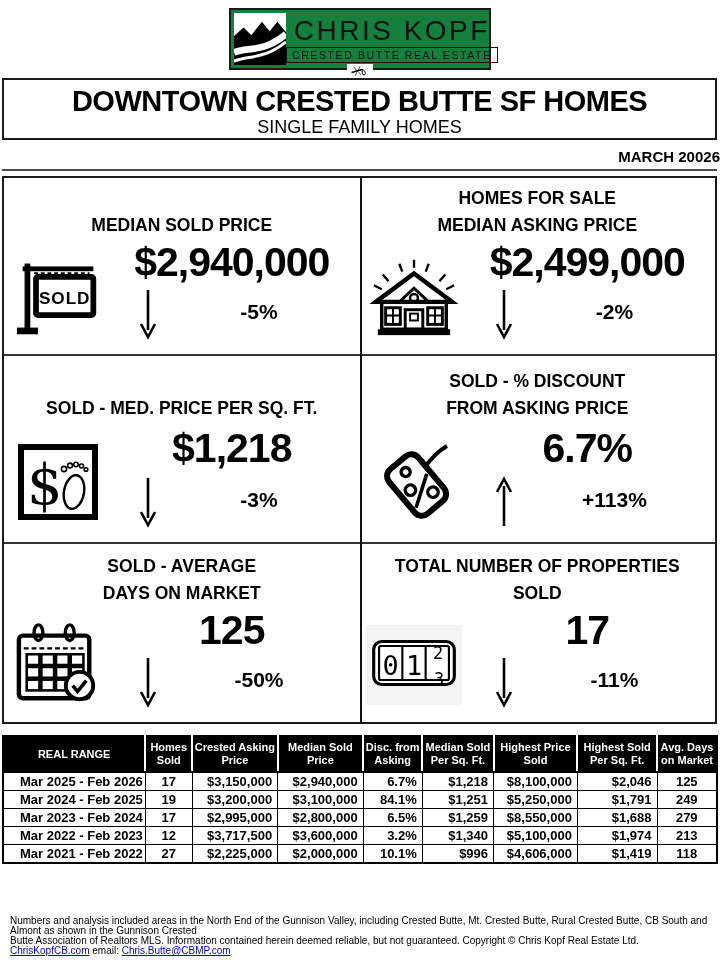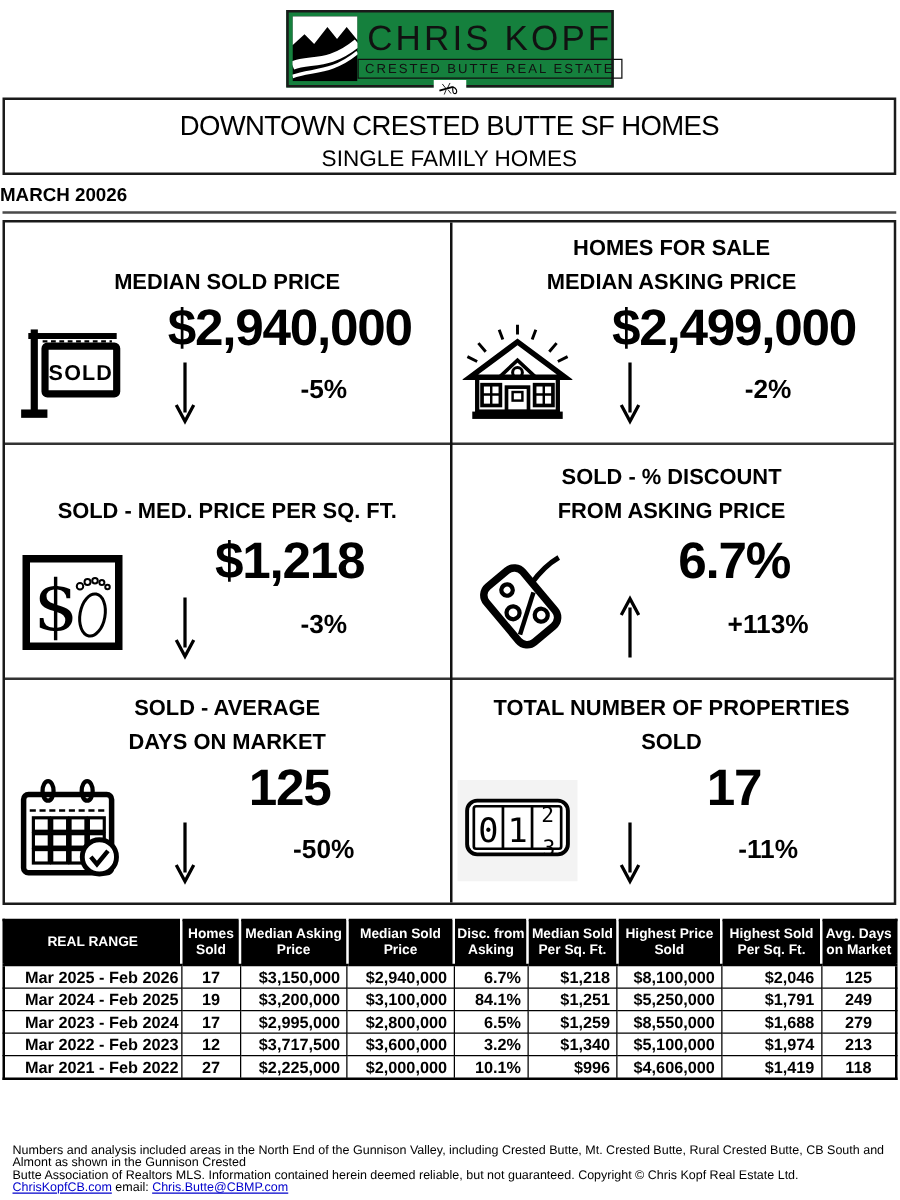--- a/index.html
+++ b/index.html
@@ -20,23 +20,23 @@
   .logo-tagline {
     font-size:10.5px; letter-spacing:1.6px; font-weight:400; color:#111;
     border:1.5px solid #111; padding:1px 5px; margin-top:1px; white-space:nowrap;
   }
   .fly { position:absolute; left:50%; bottom:-10px; transform:translateX(-50%); background:#fff; padding:0 3px; }
   
   .title-box {
     position:absolute; left:2px; top:78px; width:715px; height:62px;
     border:2px solid #1a1a1a; text-align:center; padding-top:6px;
   }
-  .main-title { font-size:22px; font-weight:normal; letter-spacing:-0.5px; line-height:30px; }
+  .main-title { font-size:29px; font-weight:bold; letter-spacing:-0.5px; line-height:30px; }
   .sub-title  { font-size:18px; font-weight:normal; line-height:22px; }
-  .period { position:absolute; left:0; top:148px; width:720px; text-align:left; font-size:15px; font-weight:bold; }
+  .period { position:absolute; left:0; top:148px; width:720px; text-align:right; font-size:15px; font-weight:bold; }
   .rule { position:absolute; left:2px; top:169px; width:715px; height:2px; background:#4a4a4a; }
   
   .stats {
     position:absolute; left:2px; top:176px; width:715px; height:548px;
     border:2px solid #1a1a1a; display:grid;
     grid-template-columns:1fr 1fr; grid-template-rows:176px 188px 180px;
   }
   .h-div { position:absolute; left:0; right:0; height:2px; background:#333; }
   .v-div { position:absolute; top:0; bottom:0; left:356px; width:2px; background:#111; }
   .stat-cell { display:flex; flex-direction:column; padding:6px 4px 0 4px; overflow:hidden; }
@@ -313,21 +313,21 @@
         <col style="width:76px">
         <col style="width:86px">
         <col style="width:86px">
         <col style="width:64px">
     </colgroup>
     <thead>
       <tr>
         <th>REAL RANGE</th>
         <th>Homes
 Sold</th>
-        <th>Median Asking
+        <th>Crested Asking
 Price</th>
         <th>Median Sold
 Price</th>
         <th>Disc. from
 Asking</th>
         <th>Median Sold
 Per Sq. Ft.</th>
         <th>Highest Price
 Sold</th>
         <th>Highest Sold

